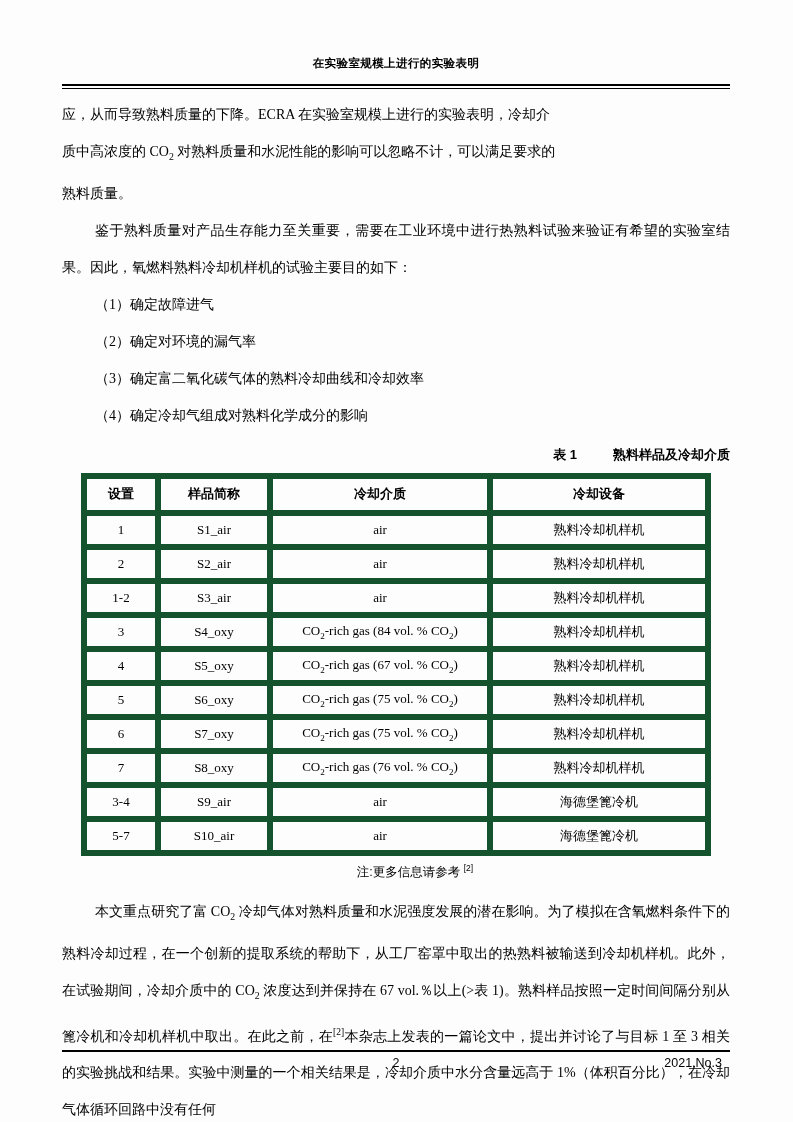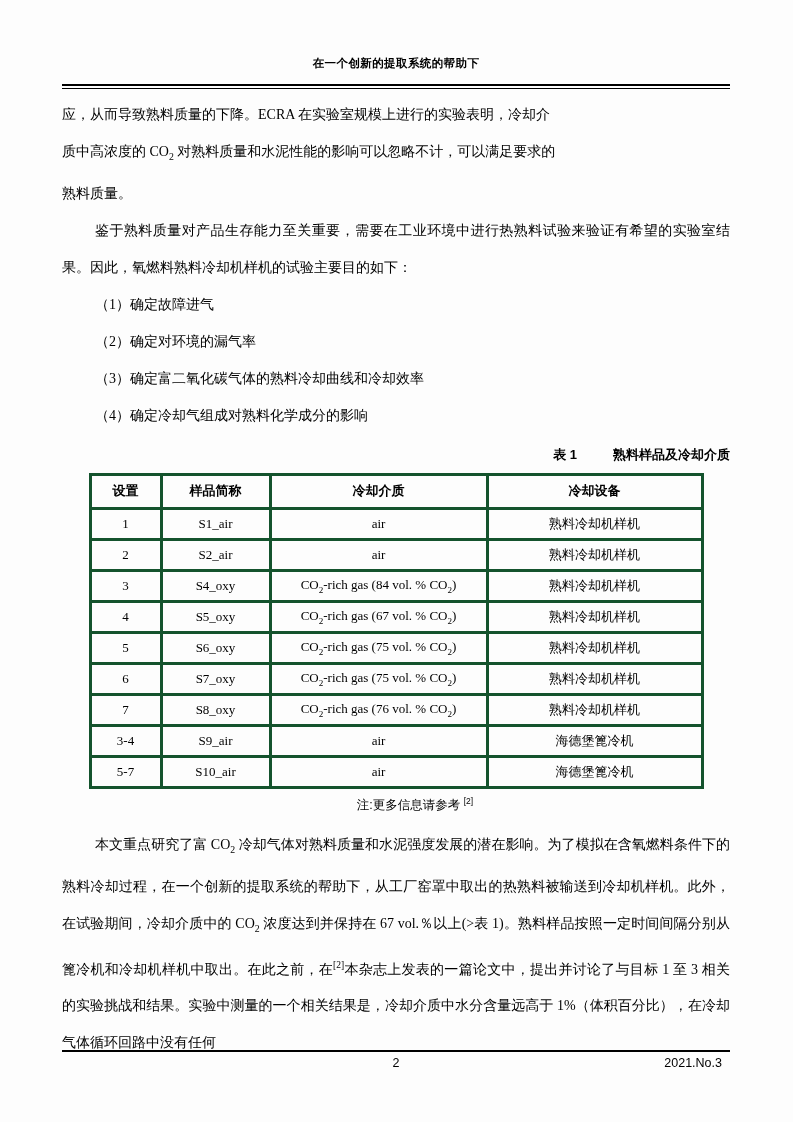--- a/index.html
+++ b/index.html
@@ -90,21 +90,21 @@
     display: inline-block;
     width: 36px;
   }
   table.clinker {
     border-collapse: collapse;
     margin: 0 auto;
     width: 592px;
     table-layout: fixed;
   }
   table.clinker td, table.clinker th {
-    border: 3px solid #14532d;
+    border: 6px solid #14532d;
     text-align: center;
     vertical-align: middle;
     height: 26px;
     font-size: 13px;
     font-family: "Liberation Serif", serif;
   }
   table.clinker thead th {
     font-family: "Liberation Sans", sans-serif;
     font-weight: bold;
     font-size: 13px;
@@ -148,21 +148,21 @@
     right: 8px;
     top: 0;
   }
 </style>
 </head>
 <body>
 
 <div class="page">
   <div class="content">
 
-    <div class="header">在一个创新的提取系统的帮助下</div>
+    <div class="header">在实验室规模上进行的实验表明</div>
     <div class="header-rule"></div>
     <div class="header-rule thin"></div>
 
     <div class="body-block">
 
       <p class="para"><span>应，从而导致熟料质量的下降。ECRA 在实验室规模上进行的实验表明，冷却介</span><br>
       <span>质中高浓度的 CO</span><sub>2</sub><span> 对熟料质量和水泥性能的影响可以忽略不计，可以满足要求的</span><br>
       <span>熟料质量。</span></p>
 
       <p class="para indent">鉴于熟料质量对产品生存能力至关重要，需要在工业环境中进行热熟料试验来验证有希望的实验室结果。因此，氧燃料熟料冷却机样机的试验主要目的如下：</p>
@@ -189,20 +189,26 @@
           <tbody>
             <tr>
               <td>1</td>
               <td>S1_air</td>
               <td>air</td>
               <td class="cn">熟料冷却机样机</td>
             </tr>
             <tr>
               <td>2</td>
               <td>S2_air</td>
+              <td>air</td>
+              <td class="cn">熟料冷却机样机</td>
+            </tr>
+            <tr>
+              <td>1-2</td>
+              <td>S3_air</td>
               <td>air</td>
               <td class="cn">熟料冷却机样机</td>
             </tr>
             <tr>
               <td>3</td>
               <td>S4_oxy</td>
               <td><span>CO</span><sub>2</sub><span>-rich gas (84 vol. % CO</span><sub>2</sub><span>)</span></td>
               <td class="cn">熟料冷却机样机</td>
             </tr>
             <tr>

